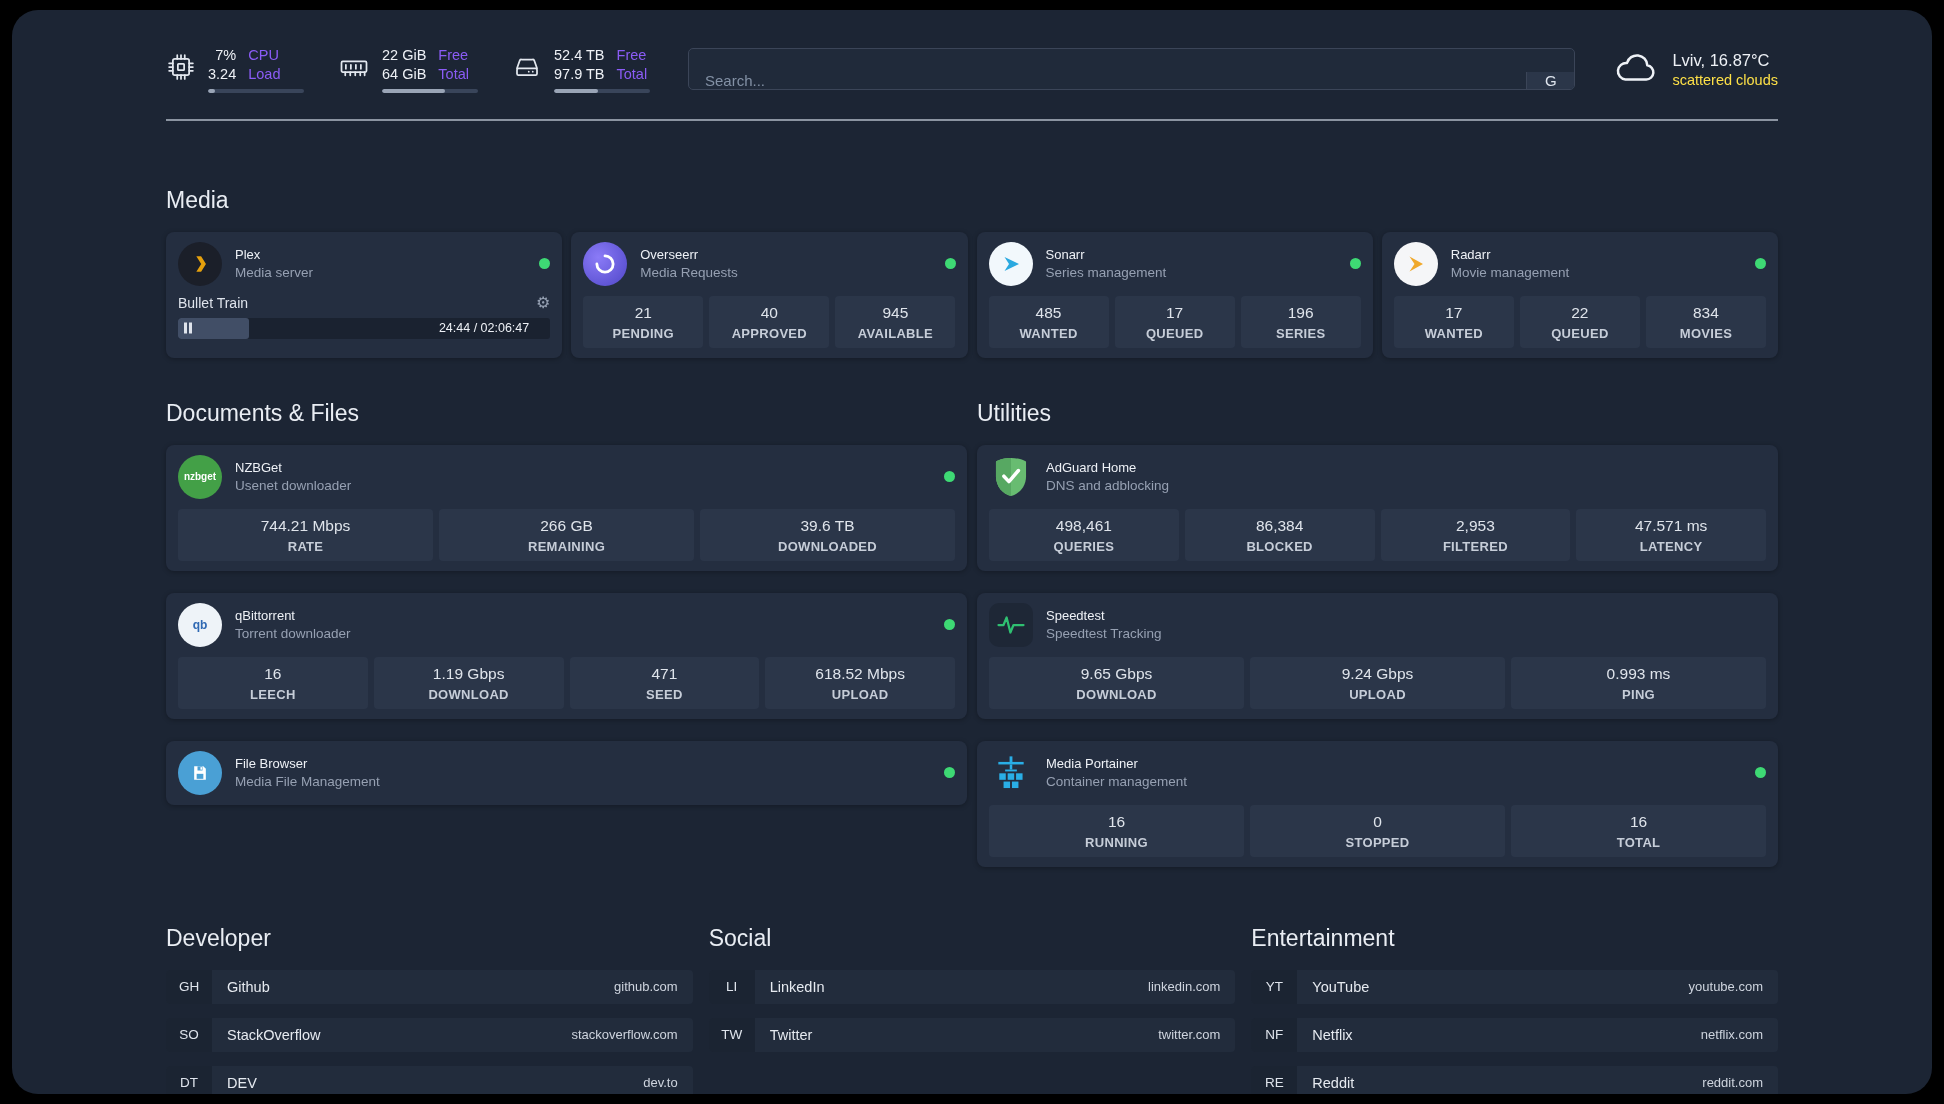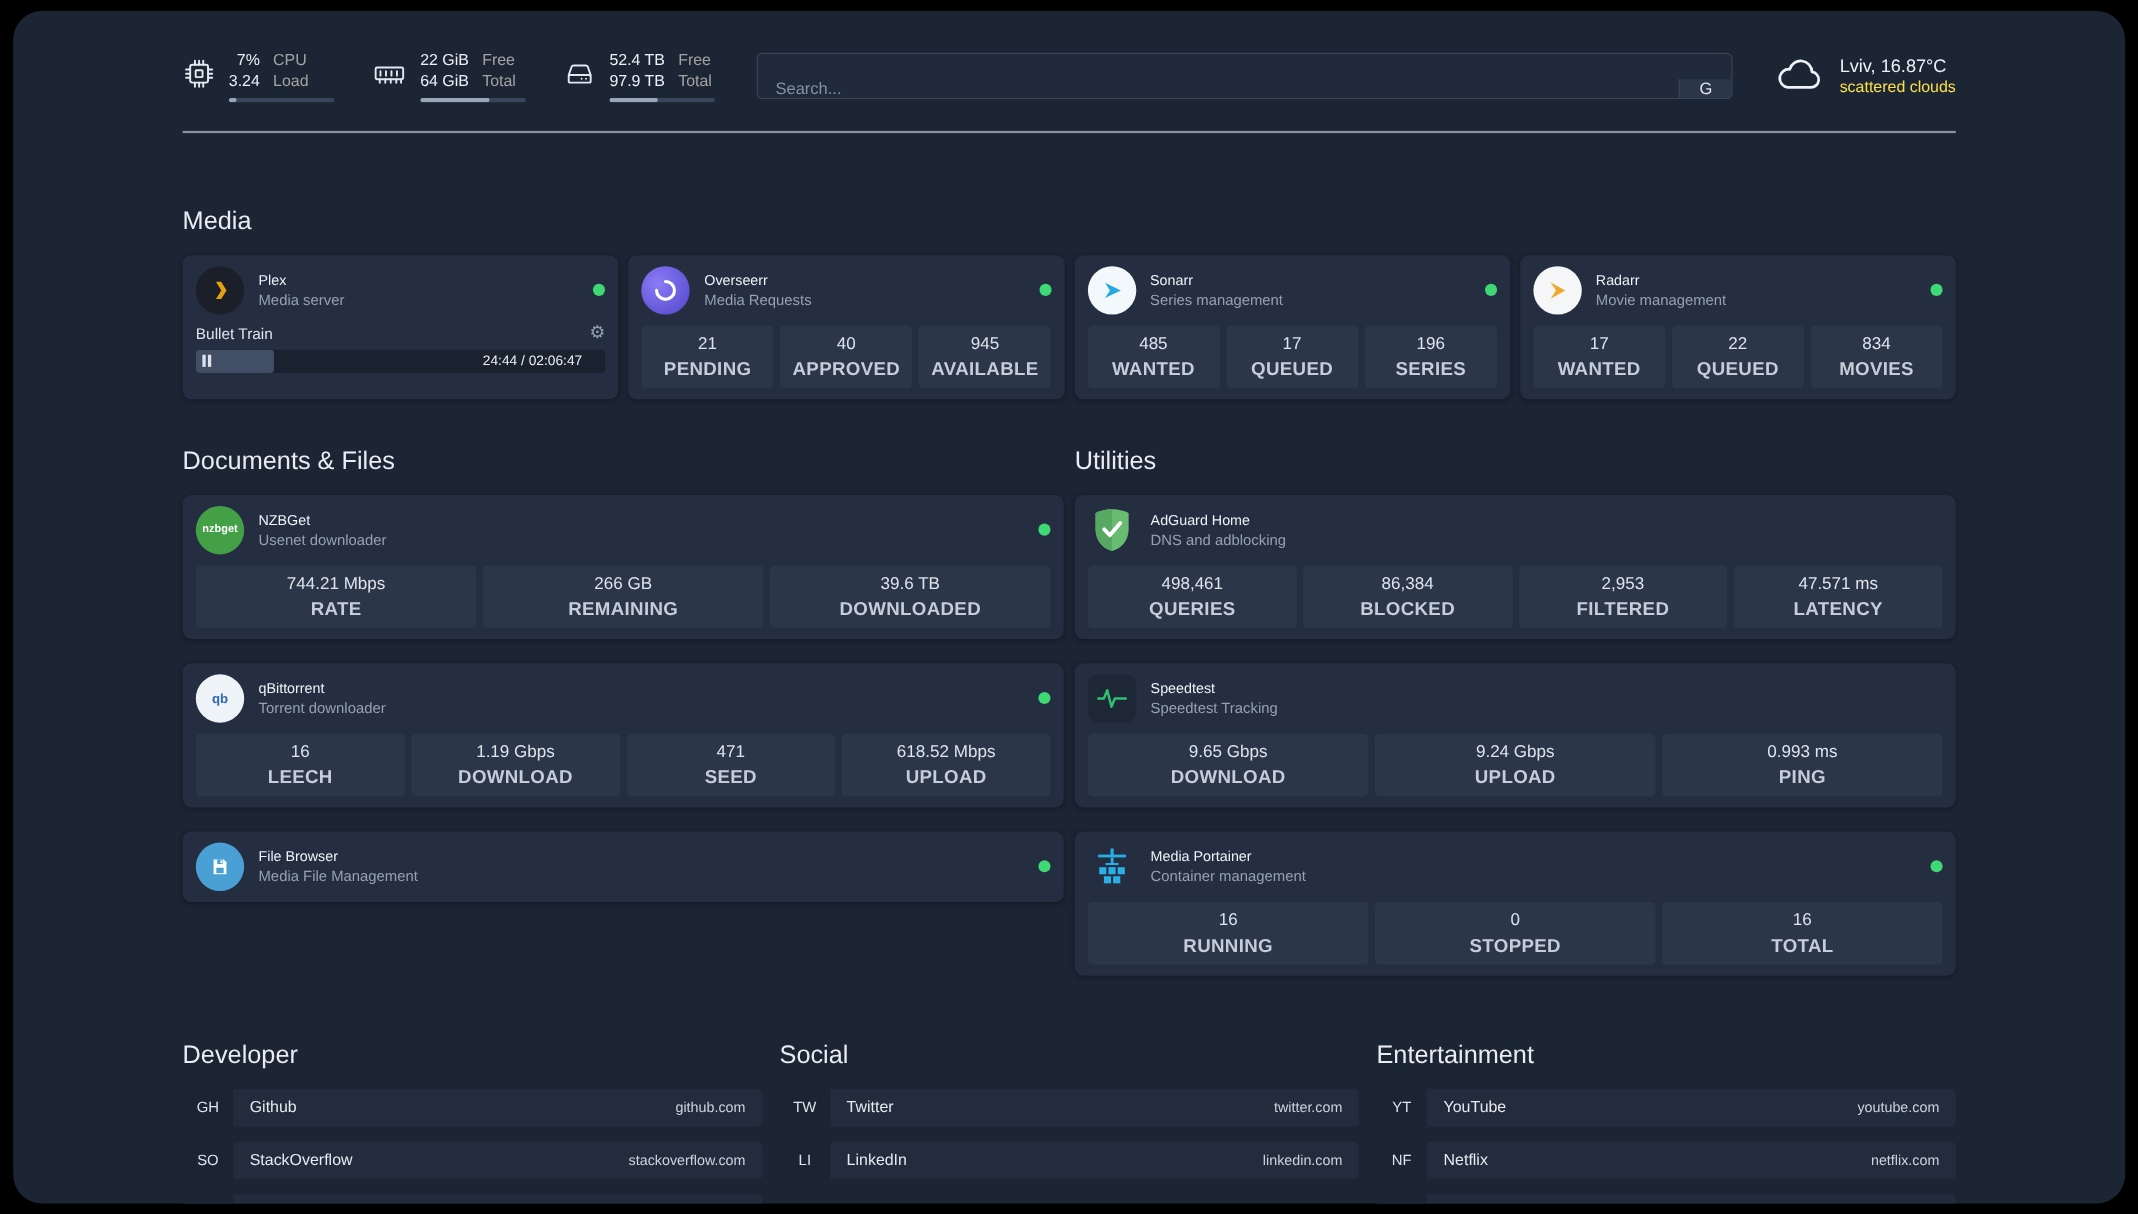--- a/index.html
+++ b/index.html
@@ -12,21 +12,21 @@
   }
   .content { width: 1612px; margin: 0 auto; padding-top: 36px; }
 
   
   .topbar { display: flex; align-items: center; gap: 34px; }
   .sysstat { display: flex; align-items: center; gap: 12px; }
   .sys-body { display: flex; flex-direction: column; gap: 5px; min-width: 96px; }
   .sys-row { display: flex; gap: 12px; }
   .sys-col { display: flex; flex-direction: column; font-size: 14.5px; line-height: 1.3; }
   .sys-col.vals { align-items: flex-end; color: #eef1f6; }
-  .sys-col.labels { color: #a3a3a3; }
+  .sys-col.labels { color: #8b5cf6; }
   .sys-bar { height: 4px; background: #39455a; border-radius: 2px; overflow: hidden; }
   .sys-bar-fill { height: 100%; background: #9aa5b6; border-radius: 2px; }
 
   .searchbar { flex: 1; display: flex; height: 42px; background: #202a3a; border: 1px solid #3b4558; border-radius: 5px; overflow: hidden; margin: 0 4px; align-items: flex-end; }
   .search-input { flex: 1; background: transparent; border: 0; outline: none; color: #e8ecf2; font-size: 15px; padding: 0 16px; font-family: inherit; }
   .search-input::placeholder { color: #8391a5; }
   .search-engine { width: 48px; background: #2b3649; border: 0; border-left: 1px solid #3b4558; color: #dfe5ee; font-size: 15px; cursor: pointer; font-family: inherit; }
 
   .weather { display: flex; align-items: center; gap: 13px; }
   .weather-loc { font-size: 16.5px; color: #eef1f6; }
@@ -42,21 +42,21 @@
   .card { background: #242e40; border-radius: 8px; padding: 10px 12px; box-shadow: 0 1px 5px rgba(0,0,0,.3); cursor: pointer; }
   .app-header { display: flex; align-items: center; gap: 13px; }
   .app-icon { width: 44px; height: 44px; border-radius: 50%; display: flex; align-items: center; justify-content: center; flex: 0 0 auto; overflow: hidden; }
   .app-name { font-size: 13px; color: #eef1f6; }
   .app-sub { font-size: 13.5px; color: #96a0b2; margin-top: 3px; }
   .status-dot { width: 11px; height: 11px; border-radius: 50%; background: #3ed974; margin-left: auto; flex: 0 0 auto; }
 
   .stat-row { display: flex; gap: 6px; margin-top: 10px; }
   .stat { flex: 1; background: #2b3649; border-radius: 4px; text-align: center; padding: 8px 4px 7px; }
   .stat-value { font-size: 15.5px; color: #dfe4eb; }
-  .stat-label { font-size: 17px; font-weight: bold; color: #c6cdd8; margin-top: 4px; letter-spacing: .3px; }
+  .stat-label { font-size: 13px; font-weight: bold; color: #c6cdd8; margin-top: 4px; letter-spacing: .3px; }
 
   
   .plex-track { display: flex; align-items: center; margin-top: 9px; }
   .track-name { font-size: 14px; color: #dfe4ec; }
   .gear { margin-left: auto; color: #95a0b2; font-size: 16px; cursor: pointer; line-height: 1; }
   .player-row { position: relative; margin-top: 7px; height: 21px; background: #1a2230; border-radius: 3px; overflow: hidden; cursor: pointer; }
   .player-fill { position: absolute; left: 0; top: 0; bottom: 0; background: #414e66; border-radius: 3px; }
   .pause-btn { position: absolute; left: 6px; top: 50%; transform: translateY(-50%); background: transparent; border: 0; cursor: pointer; display: flex; align-items: center; }
   .pause-bars { display: inline-block; width: 8px; height: 11px; border-left: 3px solid #dfe4ec; border-right: 3px solid #dfe4ec; }
   .player-time { position: absolute; right: 21px; top: 50%; transform: translateY(-50%); font-size: 12.5px; color: #eef1f6; }
@@ -501,29 +501,29 @@
         <div class="bm-row">
           <span class="bm-abbr">DT</span>
           <span class="bm-label">DEV</span>
           <span class="bm-url">dev.to</span>
         </div>
       </section>
 
       <section>
         <h2 class="section-title">Social</h2>
         <div class="bm-row">
+          <span class="bm-abbr">LI</span>
+          <span class="bm-label">LinkedIn</span>
+          <span class="bm-url">linkedin.com</span>
+        </div>
+        <div class="bm-row">
           <span class="bm-abbr">TW</span>
           <span class="bm-label">Twitter</span>
           <span class="bm-url">twitter.com</span>
         </div>
-        <div class="bm-row">
-          <span class="bm-abbr">LI</span>
-          <span class="bm-label">LinkedIn</span>
-          <span class="bm-url">linkedin.com</span>
-        </div>
       </section>
 
       <section>
         <h2 class="section-title">Entertainment</h2>
         <div class="bm-row">
           <span class="bm-abbr">YT</span>
           <span class="bm-label">YouTube</span>
           <span class="bm-url">youtube.com</span>
         </div>
         <div class="bm-row">

